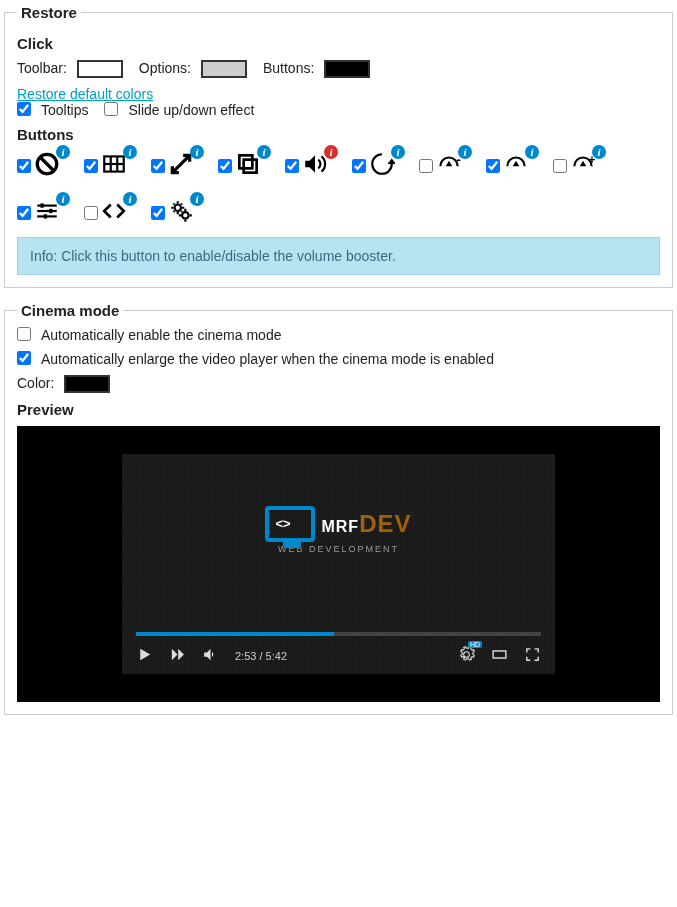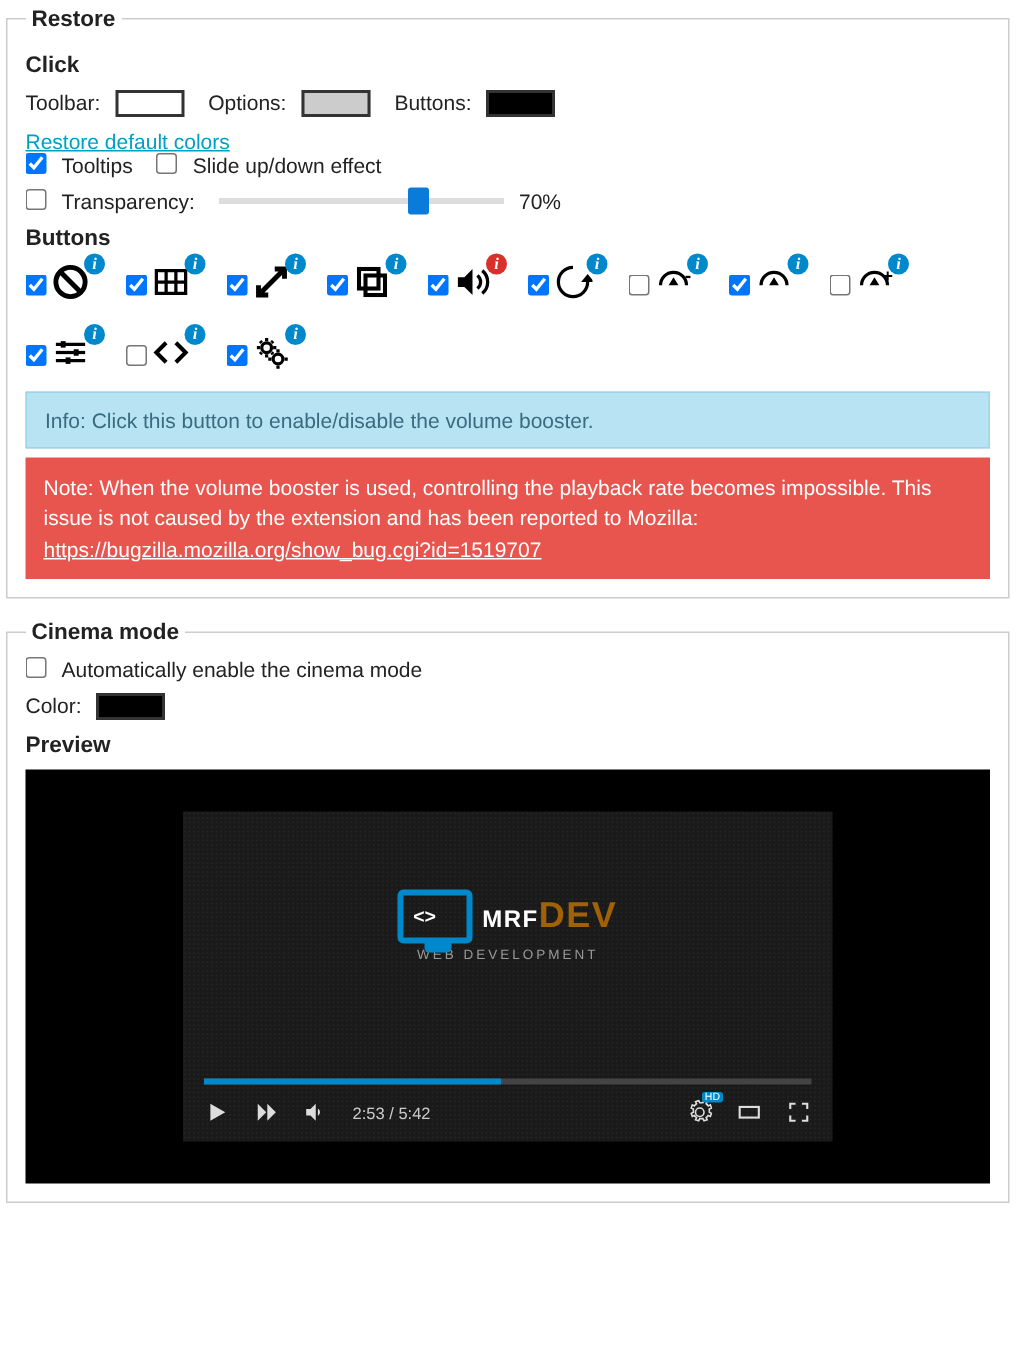--- a/index.html
+++ b/index.html
@@ -70,32 +70,20 @@
 <div class="row">
   <label class="lbl">
     <input type="checkbox" checked="" style="">
     <span>Tooltips</span>
   </label>
   <label class="lbl">
     <input type="checkbox" style="">
     <span>Slide up/down effect</span>
   </label>
 </div>
-<div class="row">
-  <label class="lbl">
-    <input type="checkbox" style="">
-    <span>Transparency:</span>
-  </label>
-  <div class="slider">
-    <div class="track">
-          <div class="thumb" style="left:70%"></div>
-        </div>
-    <span>70%</span>
-  </div>
-</div>
 
 <div class="sub">Buttons</div>
 <div class="btns" id="btns-container">
       <div class="btn-it">
         <input type="checkbox" checked="" style="">
         <span><svg viewBox="0 0 24 24">
             <circle cx="12" cy="12" r="9" fill="none" stroke="#000" stroke-width="3"></circle>
             <line x1="6" y1="6" x2="18" y2="18" stroke="#000" stroke-width="3"></line>
           </svg></span>
         <span class="badge">i</span>
@@ -187,32 +175,35 @@
         <span><svg viewBox="0 0 24 24">
             <circle cx="9" cy="9" r="3" fill="none" stroke="#000" stroke-width="2"></circle>
             <circle cx="16" cy="16" r="3" fill="none" stroke="#000" stroke-width="2"></circle>
             <path d="M9 3v2M9 13v2M3 9h2M13 9h2M5 5l1 1M12 12l1 1M5 13l1-1M12 6l1-1M16 10v2M16 20v2M10 16h2M20 16h2" stroke="#000" stroke-width="2"></path>
           </svg></span>
         <span class="badge">i</span>
       </div>
     </div>
 
 <div class="info-box">Info: Click this button to enable/disable the volume booster.</div>
-<div class="note-box">
-  <span>Note: When the volume booster is used, controlling the playback rate becomes impossible. This issue is not caused by the extension and has been reported to Mozilla: </span><a href="#">https://bugzilla.mozilla.org/show_bug.cgi?id=1519707</a>
-</div>
 </fieldset>
 
 <fieldset>
 <legend>Cinema mode</legend>
 
 <div class="row">
   <label class="lbl">
     <input type="checkbox" style="">
     <span>Automatically enable the cinema mode</span>
+  </label>
+</div>
+<div class="row">
+  <label class="lbl">
+    <input type="checkbox" checked="" style="">
+    <span>Automatically enlarge the video player when the cinema mode is enabled</span>
   </label>
 </div>
 <div class="row">
   <span class="lbl">
     <span>Color:</span>
     <span class="swatch" style="background:#000"></span>
   </span>
 </div>
 
 <div class="sub">Preview</div>

